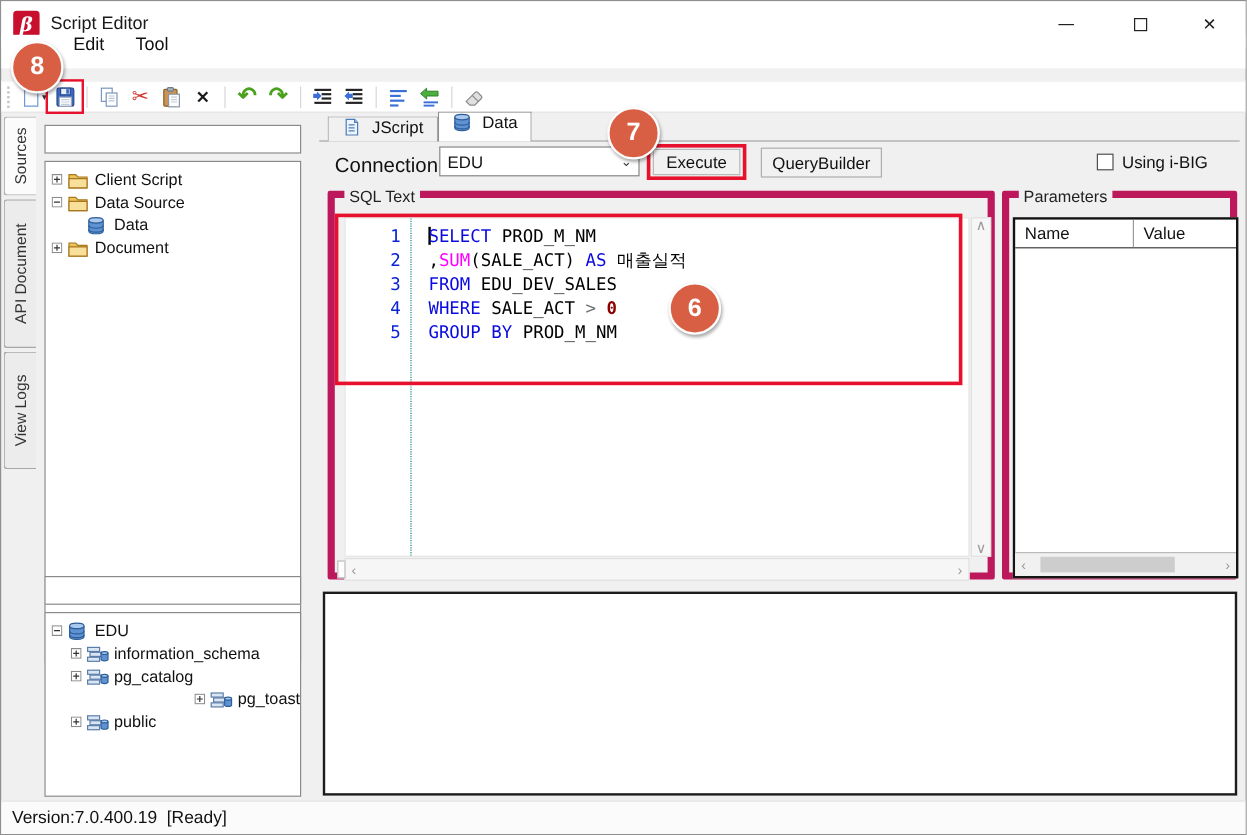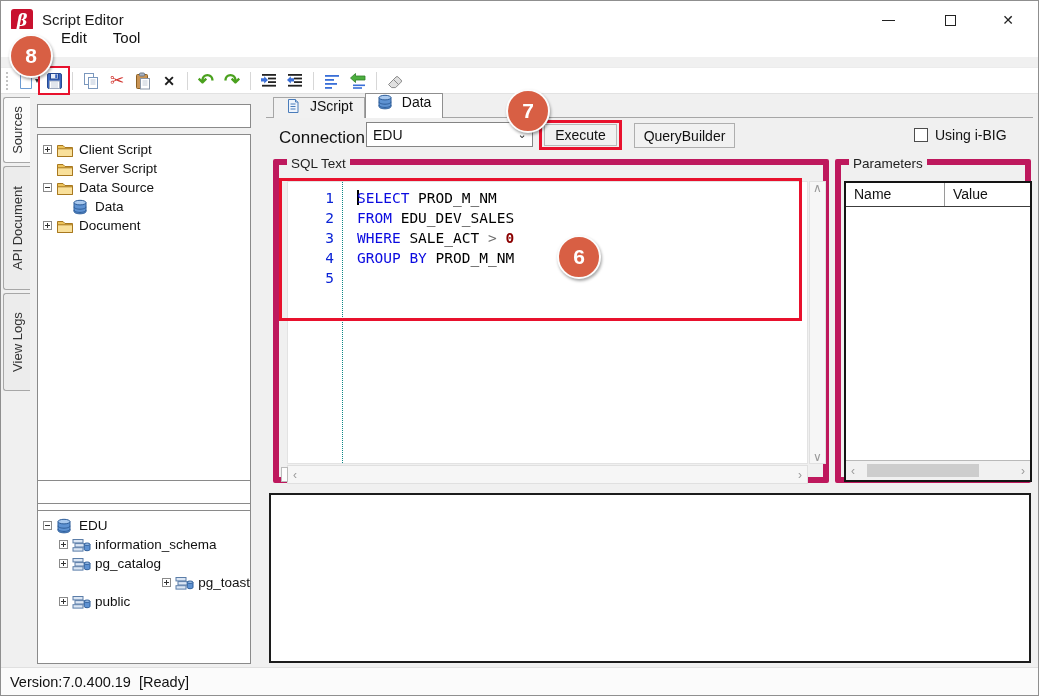--- a/index.html
+++ b/index.html
@@ -290,30 +290,20 @@
         </span>
         <span class="tree-icon" style="display: inline-flex; align-items: center;">
           <svg width="18" height="16" viewBox="0 0 18 16">
             <path d="M1.5,3.5 h5.5 l2,2 h7.5 v9 h-15 z" fill="#edc35a" stroke="#a8781f"></path>
             <path d="M1.5,6.8 h15 v7.7 h-15 z" fill="#f9e09a" stroke="#a8781f"></path>
           </svg>
         </span>
         <span>Client Script</span>
       </div>
       <div class="tree-row" style="padding-left: 5px;">
-        <span class="tree-spacer"></span>
-        <span class="tree-icon" style="display: inline-flex; align-items: center;">
-          <svg width="18" height="16" viewBox="0 0 18 16">
-            <path d="M1.5,3.5 h5.5 l2,2 h7.5 v9 h-15 z" fill="#edc35a" stroke="#a8781f"></path>
-            <path d="M1.5,6.8 h15 v7.7 h-15 z" fill="#f9e09a" stroke="#a8781f"></path>
-          </svg>
-        </span>
-        <span>Server Script</span>
-      </div>
-      <div class="tree-row" style="padding-left: 5px;">
         <span class="expander">
           <svg width="9" height="9" viewBox="0 0 9 9">
             <rect x="0.5" y="0.5" width="8" height="8" fill="#fff" stroke="#8a8a8a"></rect>
             <line x1="2" y1="4.5" x2="7" y2="4.5" stroke="#333"></line>
           </svg>
         </span>
         <span class="tree-icon" style="display: inline-flex; align-items: center;">
           <svg width="18" height="16" viewBox="0 0 18 16">
             <path d="M1.5,3.5 h5.5 l2,2 h7.5 v9 h-15 z" fill="#edc35a" stroke="#a8781f"></path>
             <path d="M1.5,6.8 h15 v7.7 h-15 z" fill="#f9e09a" stroke="#a8781f"></path>
@@ -484,20 +474,21 @@
     <div class="sql-editor">
       <div class="gutter" id="gutter">
           <div class="ln">1</div>
           <div class="ln">2</div>
           <div class="ln">3</div>
           <div class="ln">4</div>
           <div class="ln">5</div>
         </div>
       <div class="codewrap" id="codewrap">
           <div class="code-line"><span class="caret"></span><span style="color: rgb(10, 10, 224);">SELECT</span><span style="color: rgb(0, 0, 0);"> PROD_M_NM</span></div>
+          <div class="code-line"><span style="color: rgb(0, 0, 0);">,</span><span style="color: rgb(255, 0, 255);">SUM</span><span style="color: rgb(0, 0, 0);">(SALE_ACT) </span><span style="color: rgb(10, 10, 224);">AS</span><span style="color: rgb(0, 0, 0);"> 매출실적</span></div>
           <div class="code-line"><span style="color: rgb(10, 10, 224);">FROM</span><span style="color: rgb(0, 0, 0);"> EDU_DEV_SALES</span></div>
           <div class="code-line"><span style="color: rgb(10, 10, 224);">WHERE</span><span style="color: rgb(0, 0, 0);"> SALE_ACT </span><span style="color: rgb(111, 111, 111);">&gt;</span><span style="color: rgb(0, 0, 0);"> </span><span style="color: rgb(139, 0, 0); font-weight: bold;">0</span></div>
           <div class="code-line"><span style="color: rgb(10, 10, 224);">GROUP BY</span><span style="color: rgb(0, 0, 0);"> PROD_M_NM</span></div>
         </div>
     </div>
     <div class="vscroll">
       <div class="scroll-arrow">∧</div>
       <div class="scroll-arrow">∨</div>
     </div>
     <div class="hscroll">

